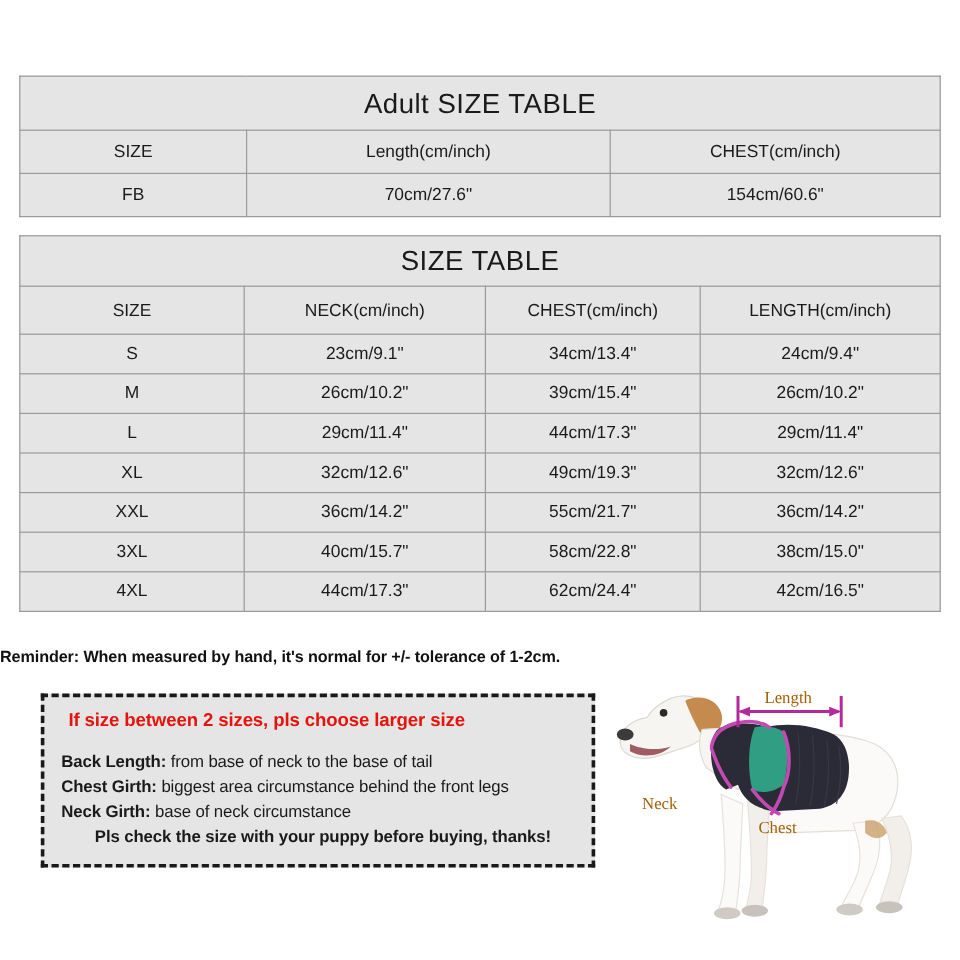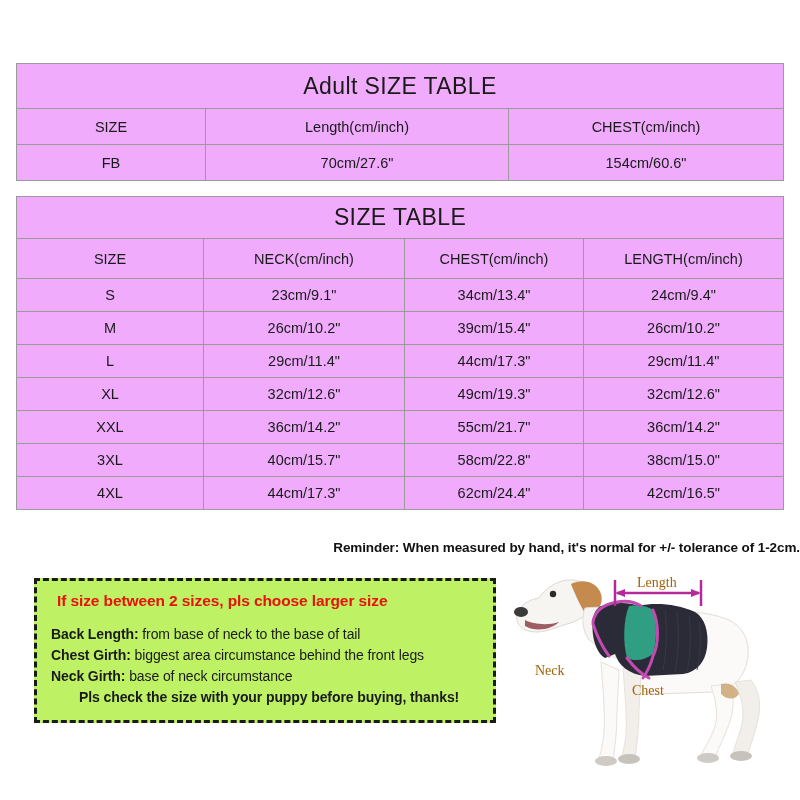--- a/index.html
+++ b/index.html
@@ -14,21 +14,21 @@
     font-family: "Liberation Sans", sans-serif;
     color: #1a1a1a;
     overflow: hidden;
   }
 
   
   .size-table {
     position: absolute;
     border-collapse: collapse;
     table-layout: fixed;
-    background: #f0abfc;
+    background: #e5e5e5;
   }
   .size-table td {
     border: 1px solid #9a9a9a;
     text-align: center;
     vertical-align: middle;
     color: #1a1a1a;
     font-weight: 400;
     padding: 0;
   }
   .tbl-title {
@@ -63,37 +63,37 @@
   #size-table .r-title { height: 42px; }
   #size-table .r-head  { height: 40px; }
   #size-table .r-body  { height: 33px; }
 
   
   #reminder {
     position: absolute;
     left: 0;
     top: 540px;
     width: 800px;
-    text-align: right;
+    text-align: left;
     font-size: 13.5px;
     font-weight: bold;
     color: #111111;
     letter-spacing: -0.1px;
   }
 
   
   #info-box {
     position: absolute;
     left: 34px;
     top: 578px;
     width: 462px;
     height: 145px;
     border: 3px dashed #1a1a1a;
     box-sizing: border-box;
-    background: #bef264;
+    background: #e5e5e5;
   }
   #info-headline {
     position: absolute;
     left: 20px;
     top: 11px;
     font-size: 15.5px;
     font-weight: bold;
     color: #e8120c;
     letter-spacing: -0.1px;
   }

